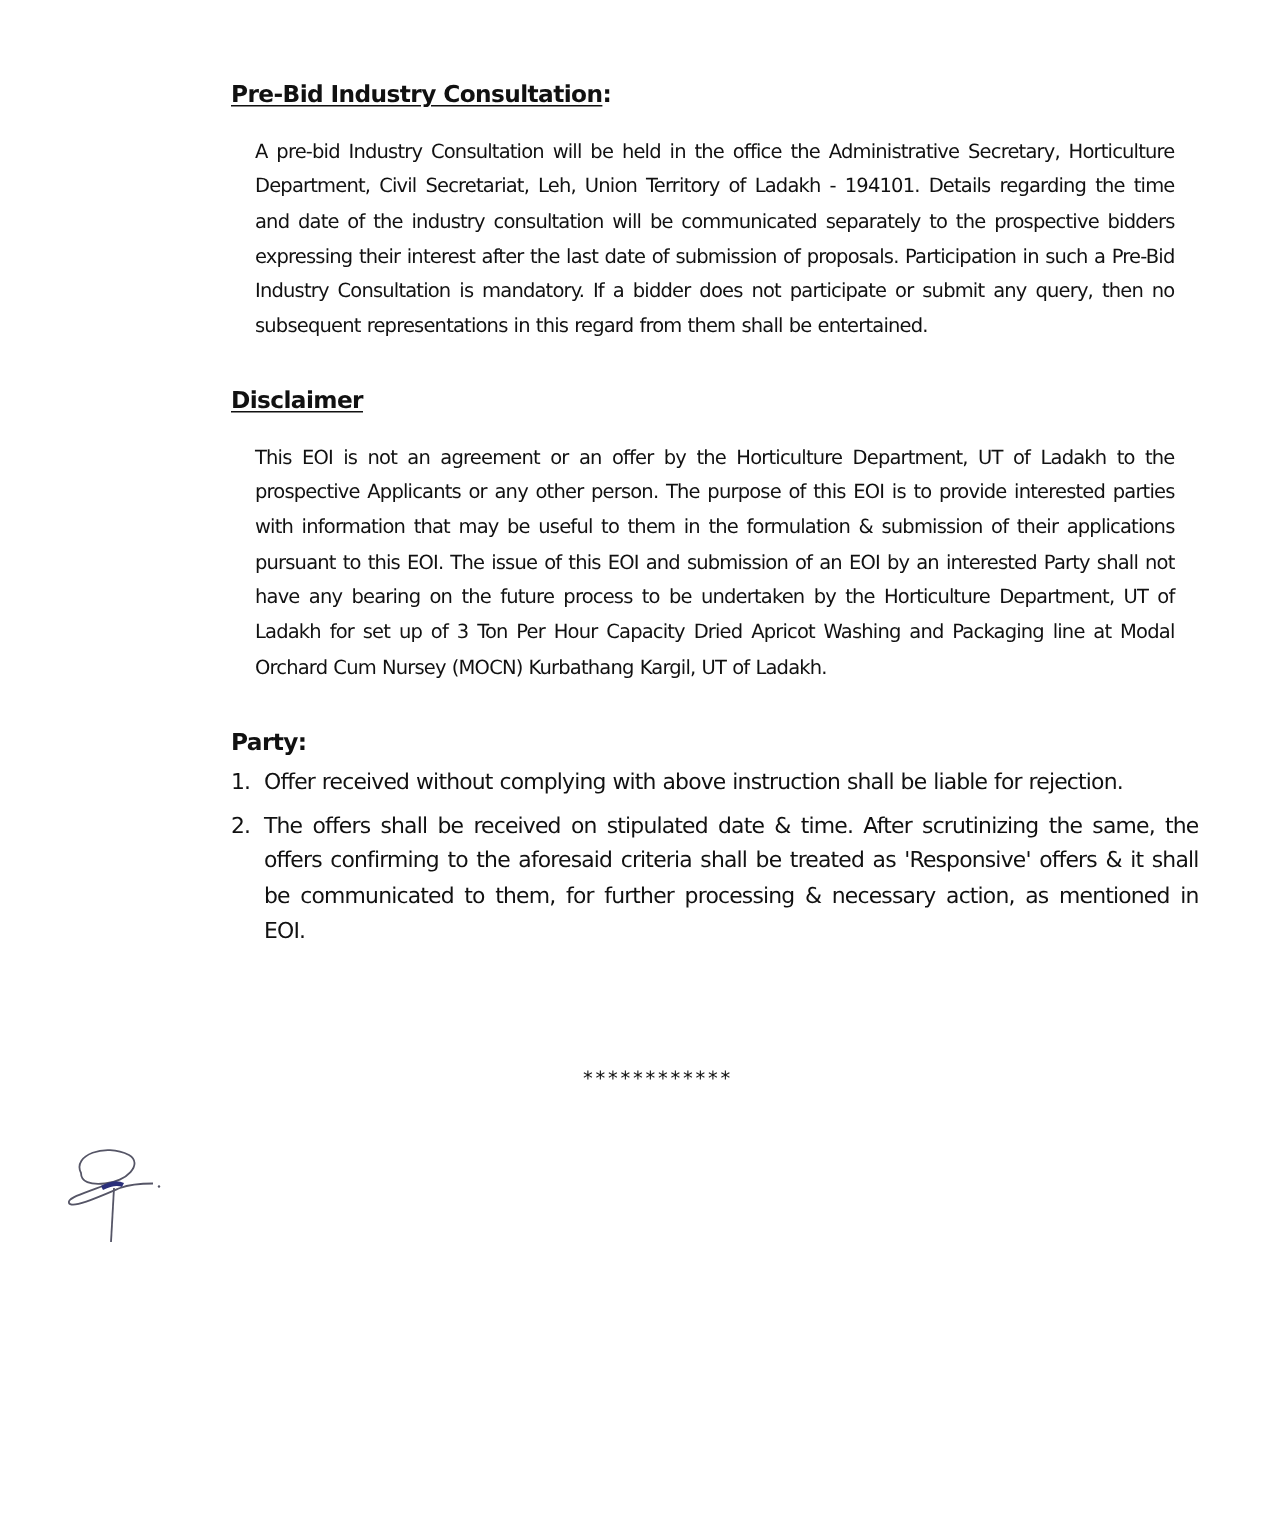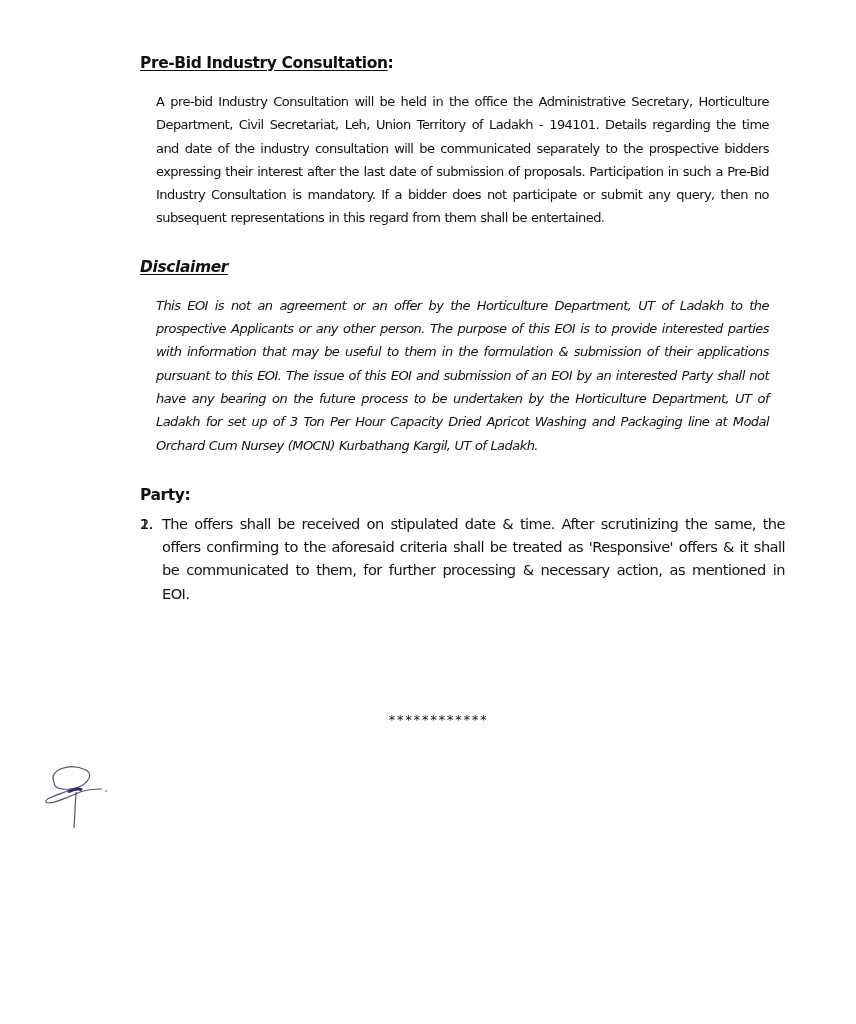--- a/index.html
+++ b/index.html
@@ -1,31 +1,31 @@
 <!DOCTYPE html>
 <html><head>
   <meta charset="utf-8">
   <style>
     html, body { margin: 0; padding: 0; background: #ffffff; }
     body {
       width: 856px; height: 1024px; position: relative; overflow: hidden;
       font-family: "DejaVu Sans", sans-serif; color: #111111;
     }
-    .page { position: absolute; left: 140px; top: 52px; width: 645px; }
+    .page { position: absolute; left: 154px; top: 52px; width: 645px; }
     .heading {
       font-weight: bold; font-size: 15.5px; line-height: 22px; margin: 0 0 4px 0;
       letter-spacing: -0.4px;
     }
     .heading .u { text-decoration: underline; text-underline-offset: 2px; }
     .para {
       font-size: 13px; line-height: 23.3px; text-align: justify; margin: 16px;
       letter-spacing: -0.55px; word-spacing: 0.5px;
     }
     .section { margin-bottom: 26px; }
-    .section.disc { margin-bottom: 27px; font-style: italic; }
+    .section.disc { margin-bottom: 27px; }
     ol.notes { margin: 4px 0 0 0; padding: 0; list-style: none; }
     ol.notes li {
       position: relative; padding-left: 22px; font-size: 14.6px; line-height: 23.3px;
       text-align: justify; letter-spacing: -0.55px; word-spacing: 0.5px; margin-bottom: 6px;
     }
     ol.notes li .num { position: absolute; left: 0; top: 0; }
     .stars {
       position: absolute; left: 388px; top: 712px; font-size: 13px;
       letter-spacing: 0.5px; font-family: "DejaVu Sans Mono", monospace;
     }
@@ -44,20 +44,21 @@
   <div class="section disc">
     <div class="heading"><span class="u">Disclaimer</span></div>
     <p class="para">This EOI is not an agreement or an offer by the Horticulture Department, UT of Ladakh to the prospective Applicants or any other person. The purpose of this EOI is to provide interested parties with information that may be useful to them in the formulation &amp; submission of their applications pursuant to this EOI. The issue of this EOI and submission of an EOI by an interested Party shall not have any bearing on the future process to be undertaken by the Horticulture Department, UT of Ladakh for set up of 3 Ton Per Hour Capacity Dried Apricot Washing and Packaging line at Modal Orchard Cum Nursey (MOCN) Kurbathang Kargil, UT of Ladakh.</p>
   </div>
 
   <div class="section">
     <div class="heading">Party:</div>
     <ol class="notes">
       <li>
         <span class="num">1.</span>
+        <span>Offer received without complying with above instruction shall be liable for rejection.</span>
       </li>
       <li>
         <span class="num">2.</span>
         <span>The offers shall be received on stipulated date &amp; time. After scrutinizing the same, the offers confirming to the aforesaid criteria shall be treated as 'Responsive' offers &amp; it shall be communicated to them, for further processing &amp; necessary action, as mentioned in EOI.</span>
       </li>
     </ol>
   </div>
 </div>
 
 <div class="stars">************</div>

